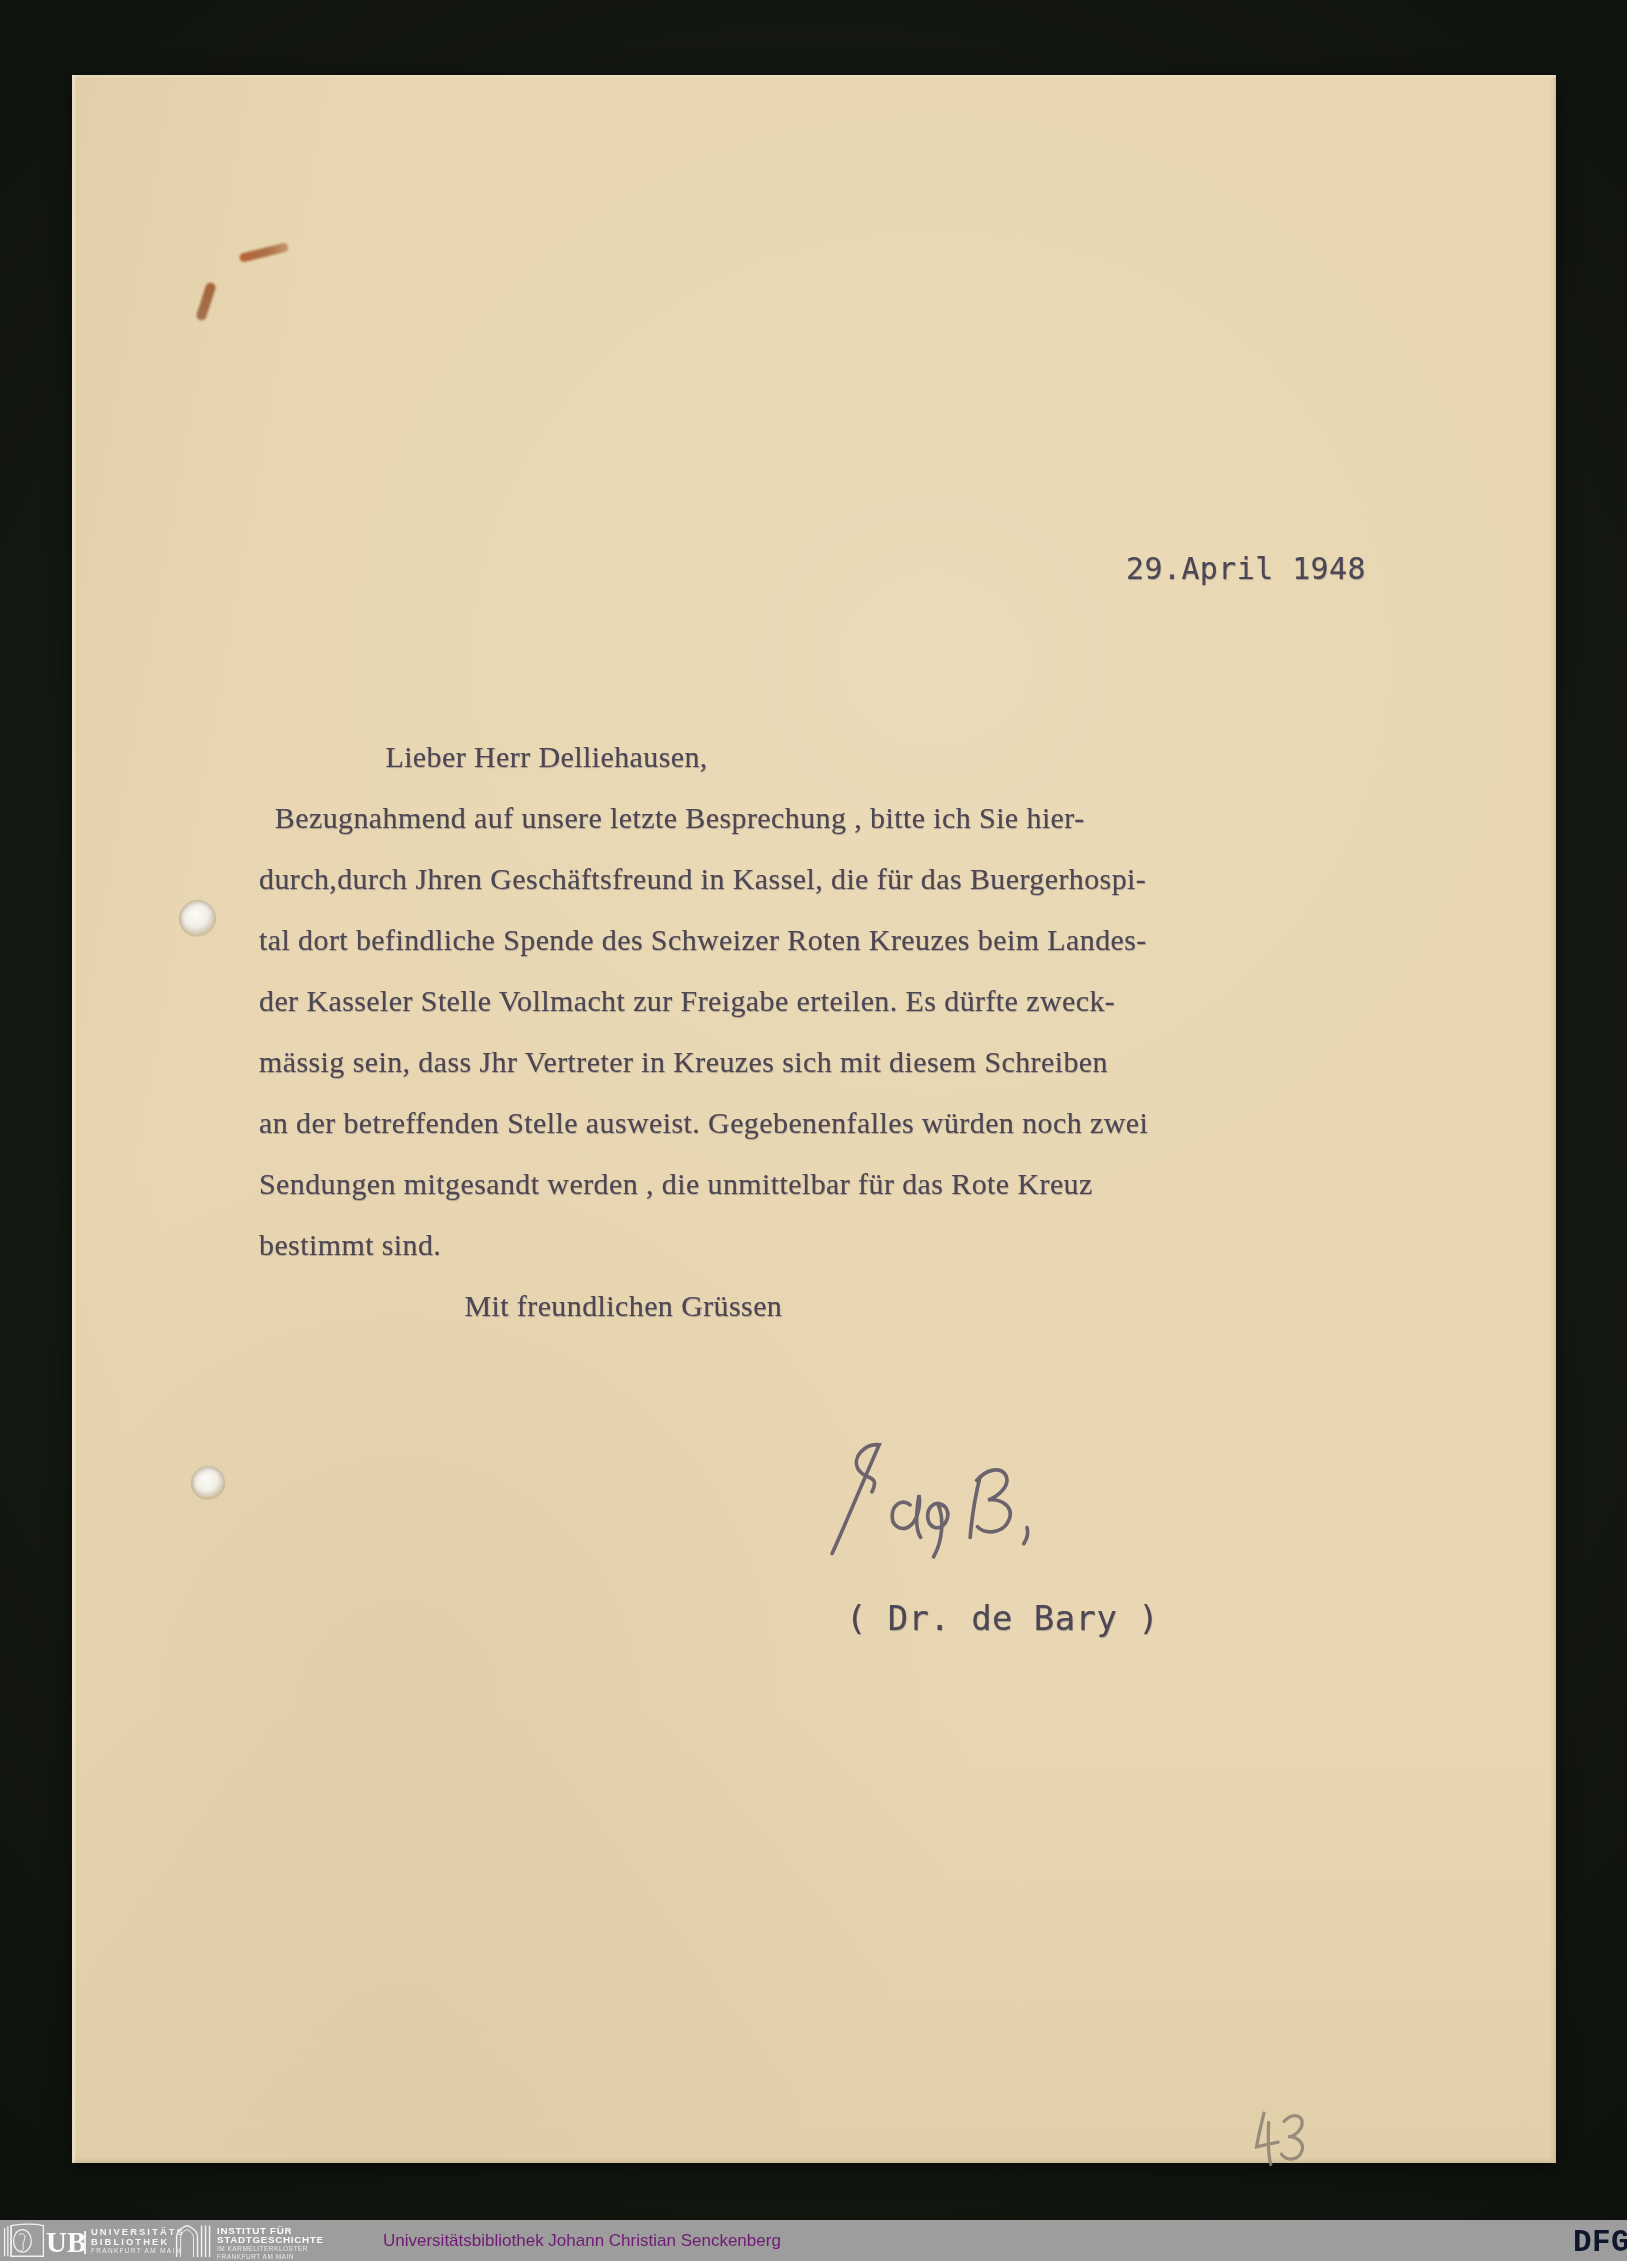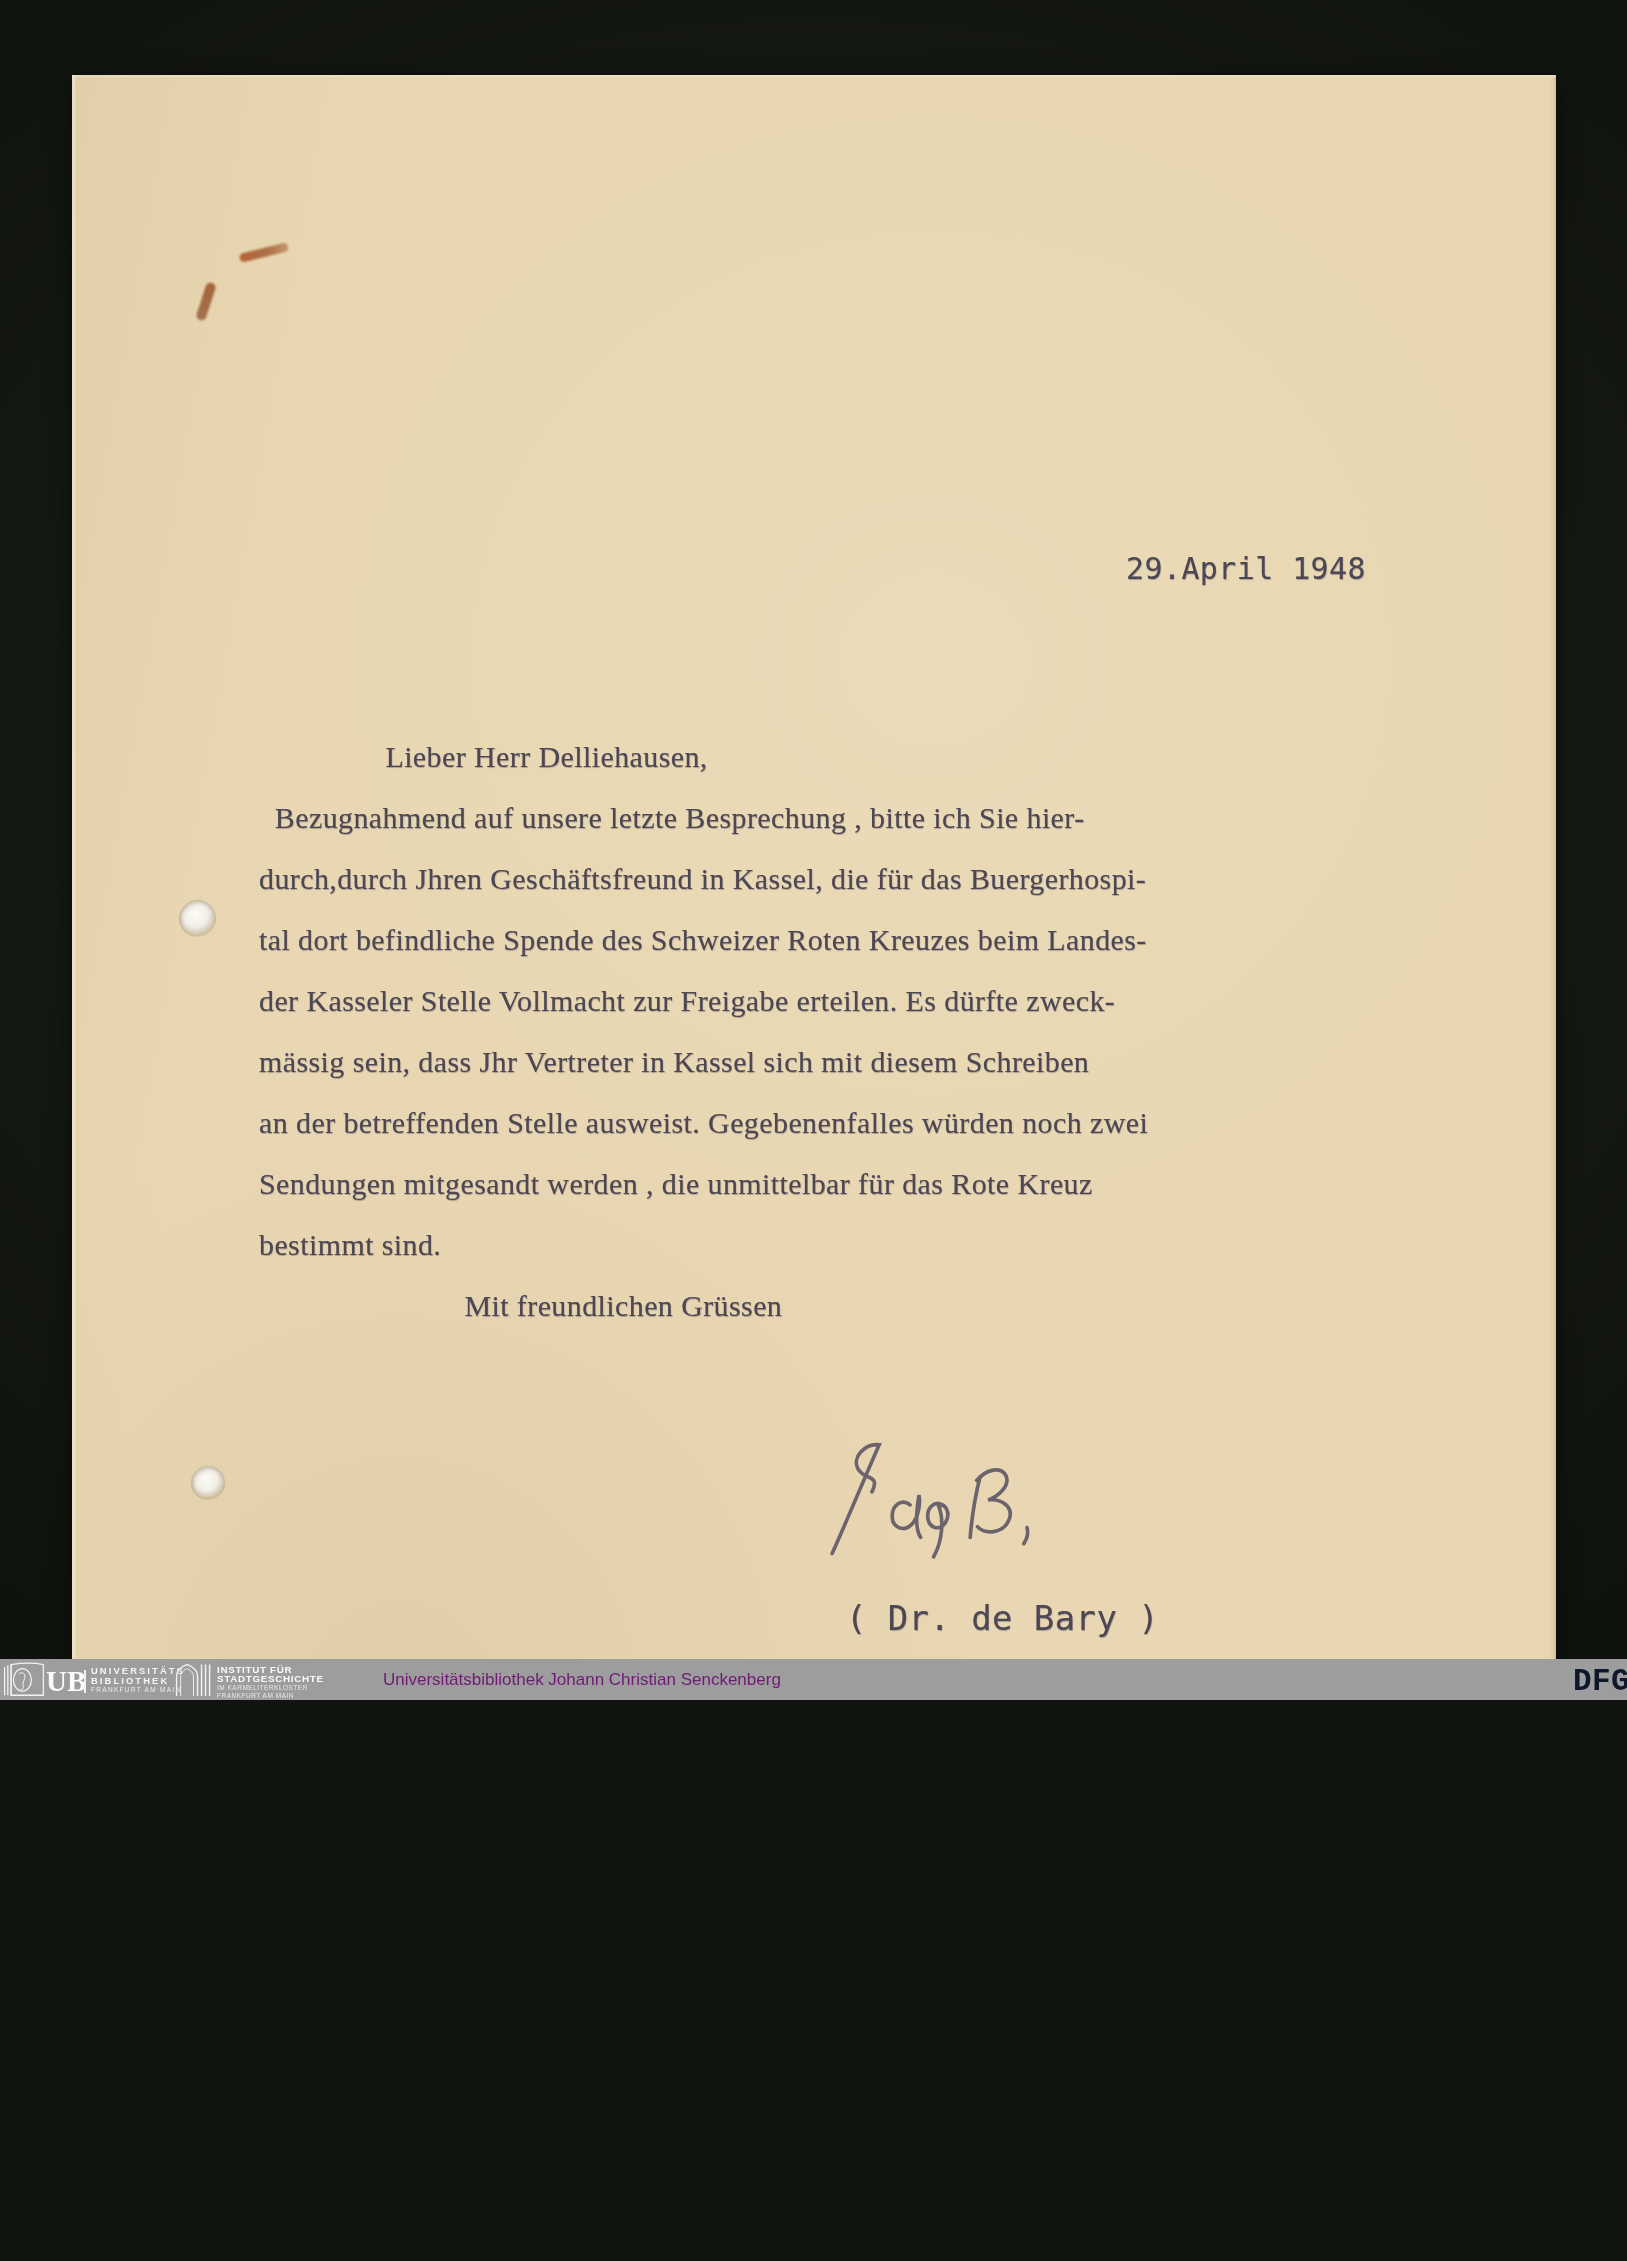--- a/index.html
+++ b/index.html
@@ -1,16 +1,16 @@
 <!DOCTYPE html>
 <html style="font-size:13px"><head>
 <meta charset="utf-8">
 <style>
   html,body{margin:0;padding:0;background:#10140f;}
-  #stage{position:relative;width:1627px;height:1700px;overflow:hidden;
+  #stage{position:relative;width:1627px;height:2261px;overflow:hidden;
          background:radial-gradient(ellipse 90% 70% at 50% 45%, #1b201a 0%, #12160f 70%, #0d110c 100%);
          font-family:"Liberation Sans", sans-serif;}
   
   #paper{position:absolute;left:72px;top:75px;width:1484px;height:2088px;
          background:
            radial-gradient(ellipse 60% 40% at 58% 28%, rgba(255,252,238,0.10), transparent 70%),
            radial-gradient(ellipse 55% 40% at 22% 78%, rgba(125,95,55,0.07), transparent 72%),
            linear-gradient(100deg, rgba(172,140,92,0.10) 0%, transparent 16%),
            linear-gradient(0deg, rgba(160,130,85,0.09) 0%, transparent 22%),
            #e8d7b2;
@@ -71,21 +71,21 @@
     <div class="hole" id="hole-2"></div>
 
     <div id="date" class="tw">29.April 1948</div>
 
     <div id="letter-body" class="tw">
       <div class="line">                Lieber Herr Delliehausen,</div>
       <div class="line">  Bezugnahmend auf unsere letzte Besprechung , bitte ich Sie hier-</div>
       <div class="line">durch,durch Jhren Geschäftsfreund in Kassel, die für das Buergerhospi-</div>
       <div class="line">tal dort befindliche Spende des Schweizer Roten Kreuzes beim Landes-</div>
       <div class="line">der Kasseler Stelle Vollmacht zur Freigabe erteilen. Es dürfte zweck-</div>
-      <div class="line">mässig sein, dass Jhr Vertreter in Kassel sich mit diesem Schreiben</div>
+      <div class="line">mässig sein, dass Jhr Vertreter in Kreuzes sich mit diesem Schreiben</div>
       <div class="line">an der betreffenden Stelle ausweist. Gegebenenfalles würden noch zwei</div>
       <div class="line">Sendungen mitgesandt werden , die unmittelbar für das Rote Kreuz</div>
       <div class="line">bestimmt sind.</div>
       <div class="line">                          Mit freundlichen Grüssen</div>
     </div>
 
     <div id="signature">
       <svg width="269" height="134" viewBox="0 0 330 165" fill="none">
         <g stroke="#5b5563" stroke-width="4.5" stroke-linecap="round" fill="none" opacity="0.88">
           <path d="M34 146 C52 106 76 48 92 12 C74 10 58 28 66 42 C74 56 94 48 83 70"></path>

